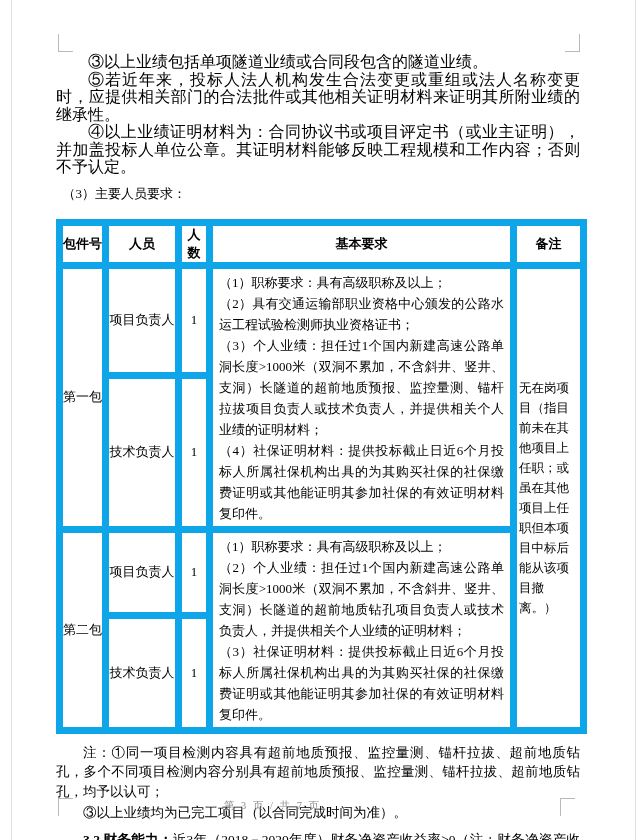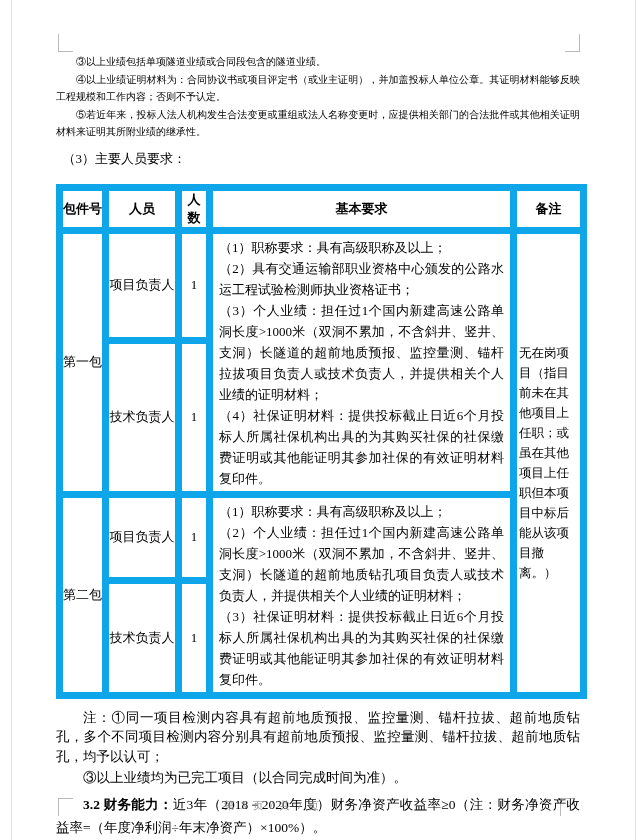--- a/index.html
+++ b/index.html
@@ -20,21 +20,21 @@
   
   .crop { position: absolute; width: 15px; height: 18px; }
   .crop-tl { left: 58px; top: 34px; border-left: 1px solid #b9b9b9; border-bottom: 1px solid #b9b9b9; }
   .crop-tr { left: 565px; top: 34px; border-right: 1px solid #b9b9b9; border-bottom: 1px solid #b9b9b9; }
   .crop-bl { left: 58px; top: 798px; border-left: 1px solid #b9b9b9; border-top: 1px solid #b9b9b9; }
   .crop-br { left: 560px; top: 798px; border-left: 1px solid #b9b9b9; border-top: 1px solid #b9b9b9; }
 
   .content { position: absolute; left: 56px; top: 53px; width: 524px; }
 
   .intro p {
-    font-size: 10px;
+    font-size: 16px;
     line-height: 17.5px;
     text-indent: 2em;
     text-align: justify;
   }
   .section-heading {
     margin-top: 9px;
     margin-bottom: 16px;
     font-size: 13px;
     font-weight: normal;
     text-indent: 0.5em;
@@ -112,22 +112,22 @@
   <div class="edge-line edge-right"></div>
   <div class="crop crop-tl"></div>
   <div class="crop crop-tr"></div>
   <div class="crop crop-bl"></div>
   <div class="crop crop-br"></div>
 
   <div class="content">
 
     <div class="intro">
       <p>③以上业绩包括单项隧道业绩或合同段包含的隧道业绩。</p>
+      <p>⑤若近年来，投标人法人机构发生合法变更或重组或法人名称变更时，应提供相关部门的合法批件或其他相关证明材料来证明其所附业绩的继承性。</p>
       <p>④以上业绩证明材料为：合同协议书或项目评定书（或业主证明），并加盖投标人单位公章。其证明材料能够反映工程规模和工作内容；否则不予认定。</p>
-      <p>⑤若近年来，投标人法人机构发生合法变更或重组或法人名称变更时，应提供相关部门的合法批件或其他相关证明材料来证明其所附业绩的继承性。</p>
     </div>
 
     <p class="section-heading">（3）主要人员要求：</p>
 
     <table class="personnel">
       <colgroup>
         <col style="width:46px">
           <col style="width:73px">
           <col style="width:31px">
           <col style="width:304px">

